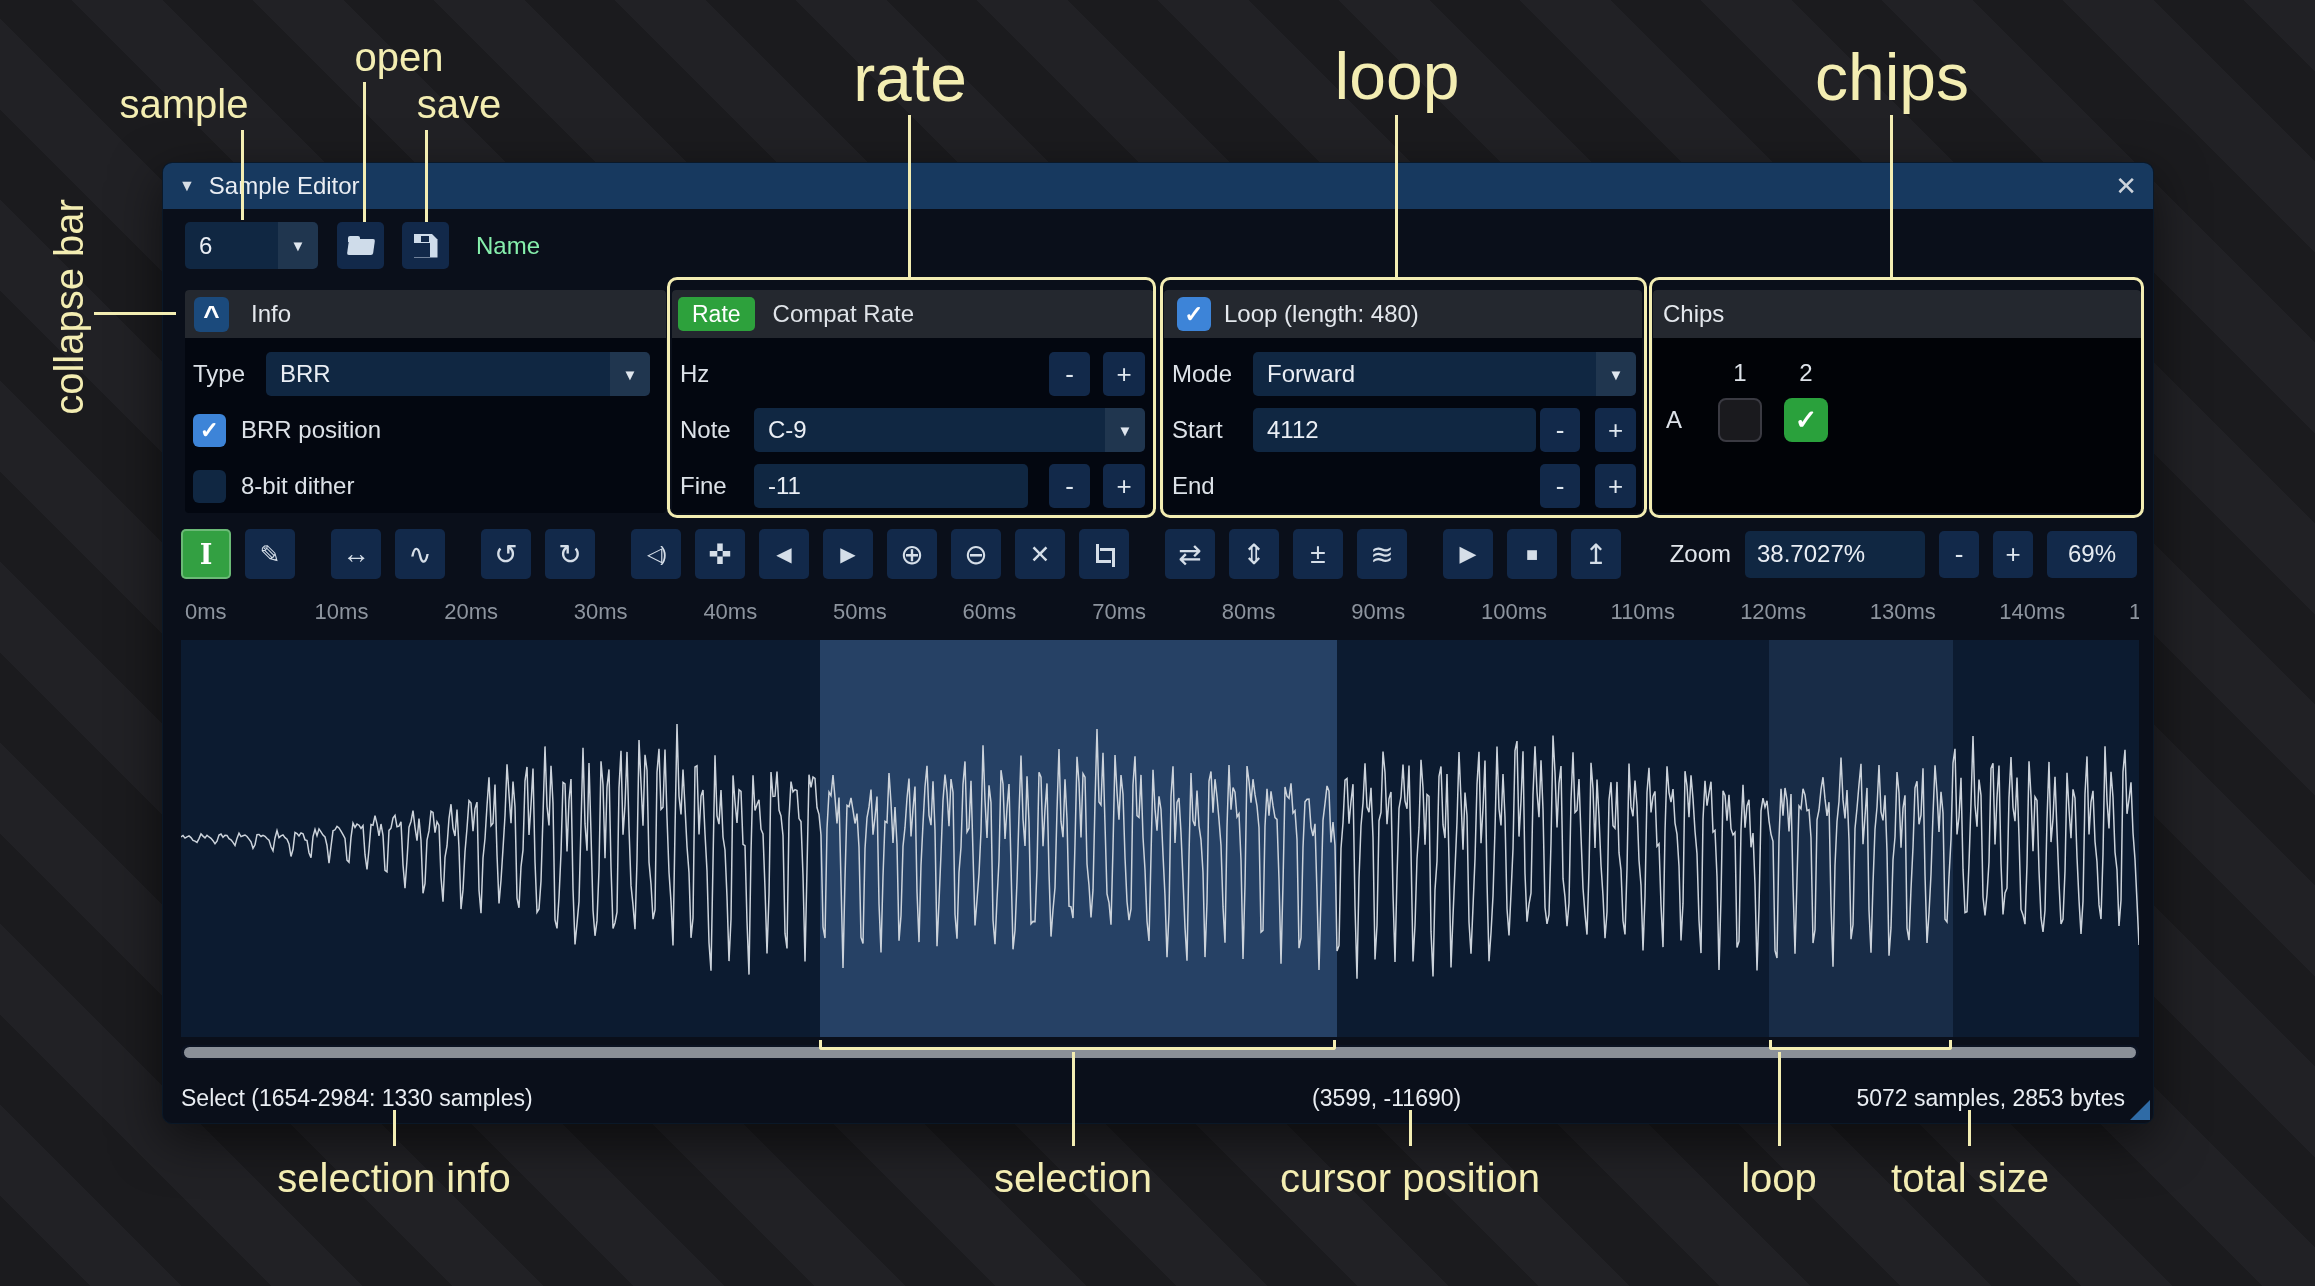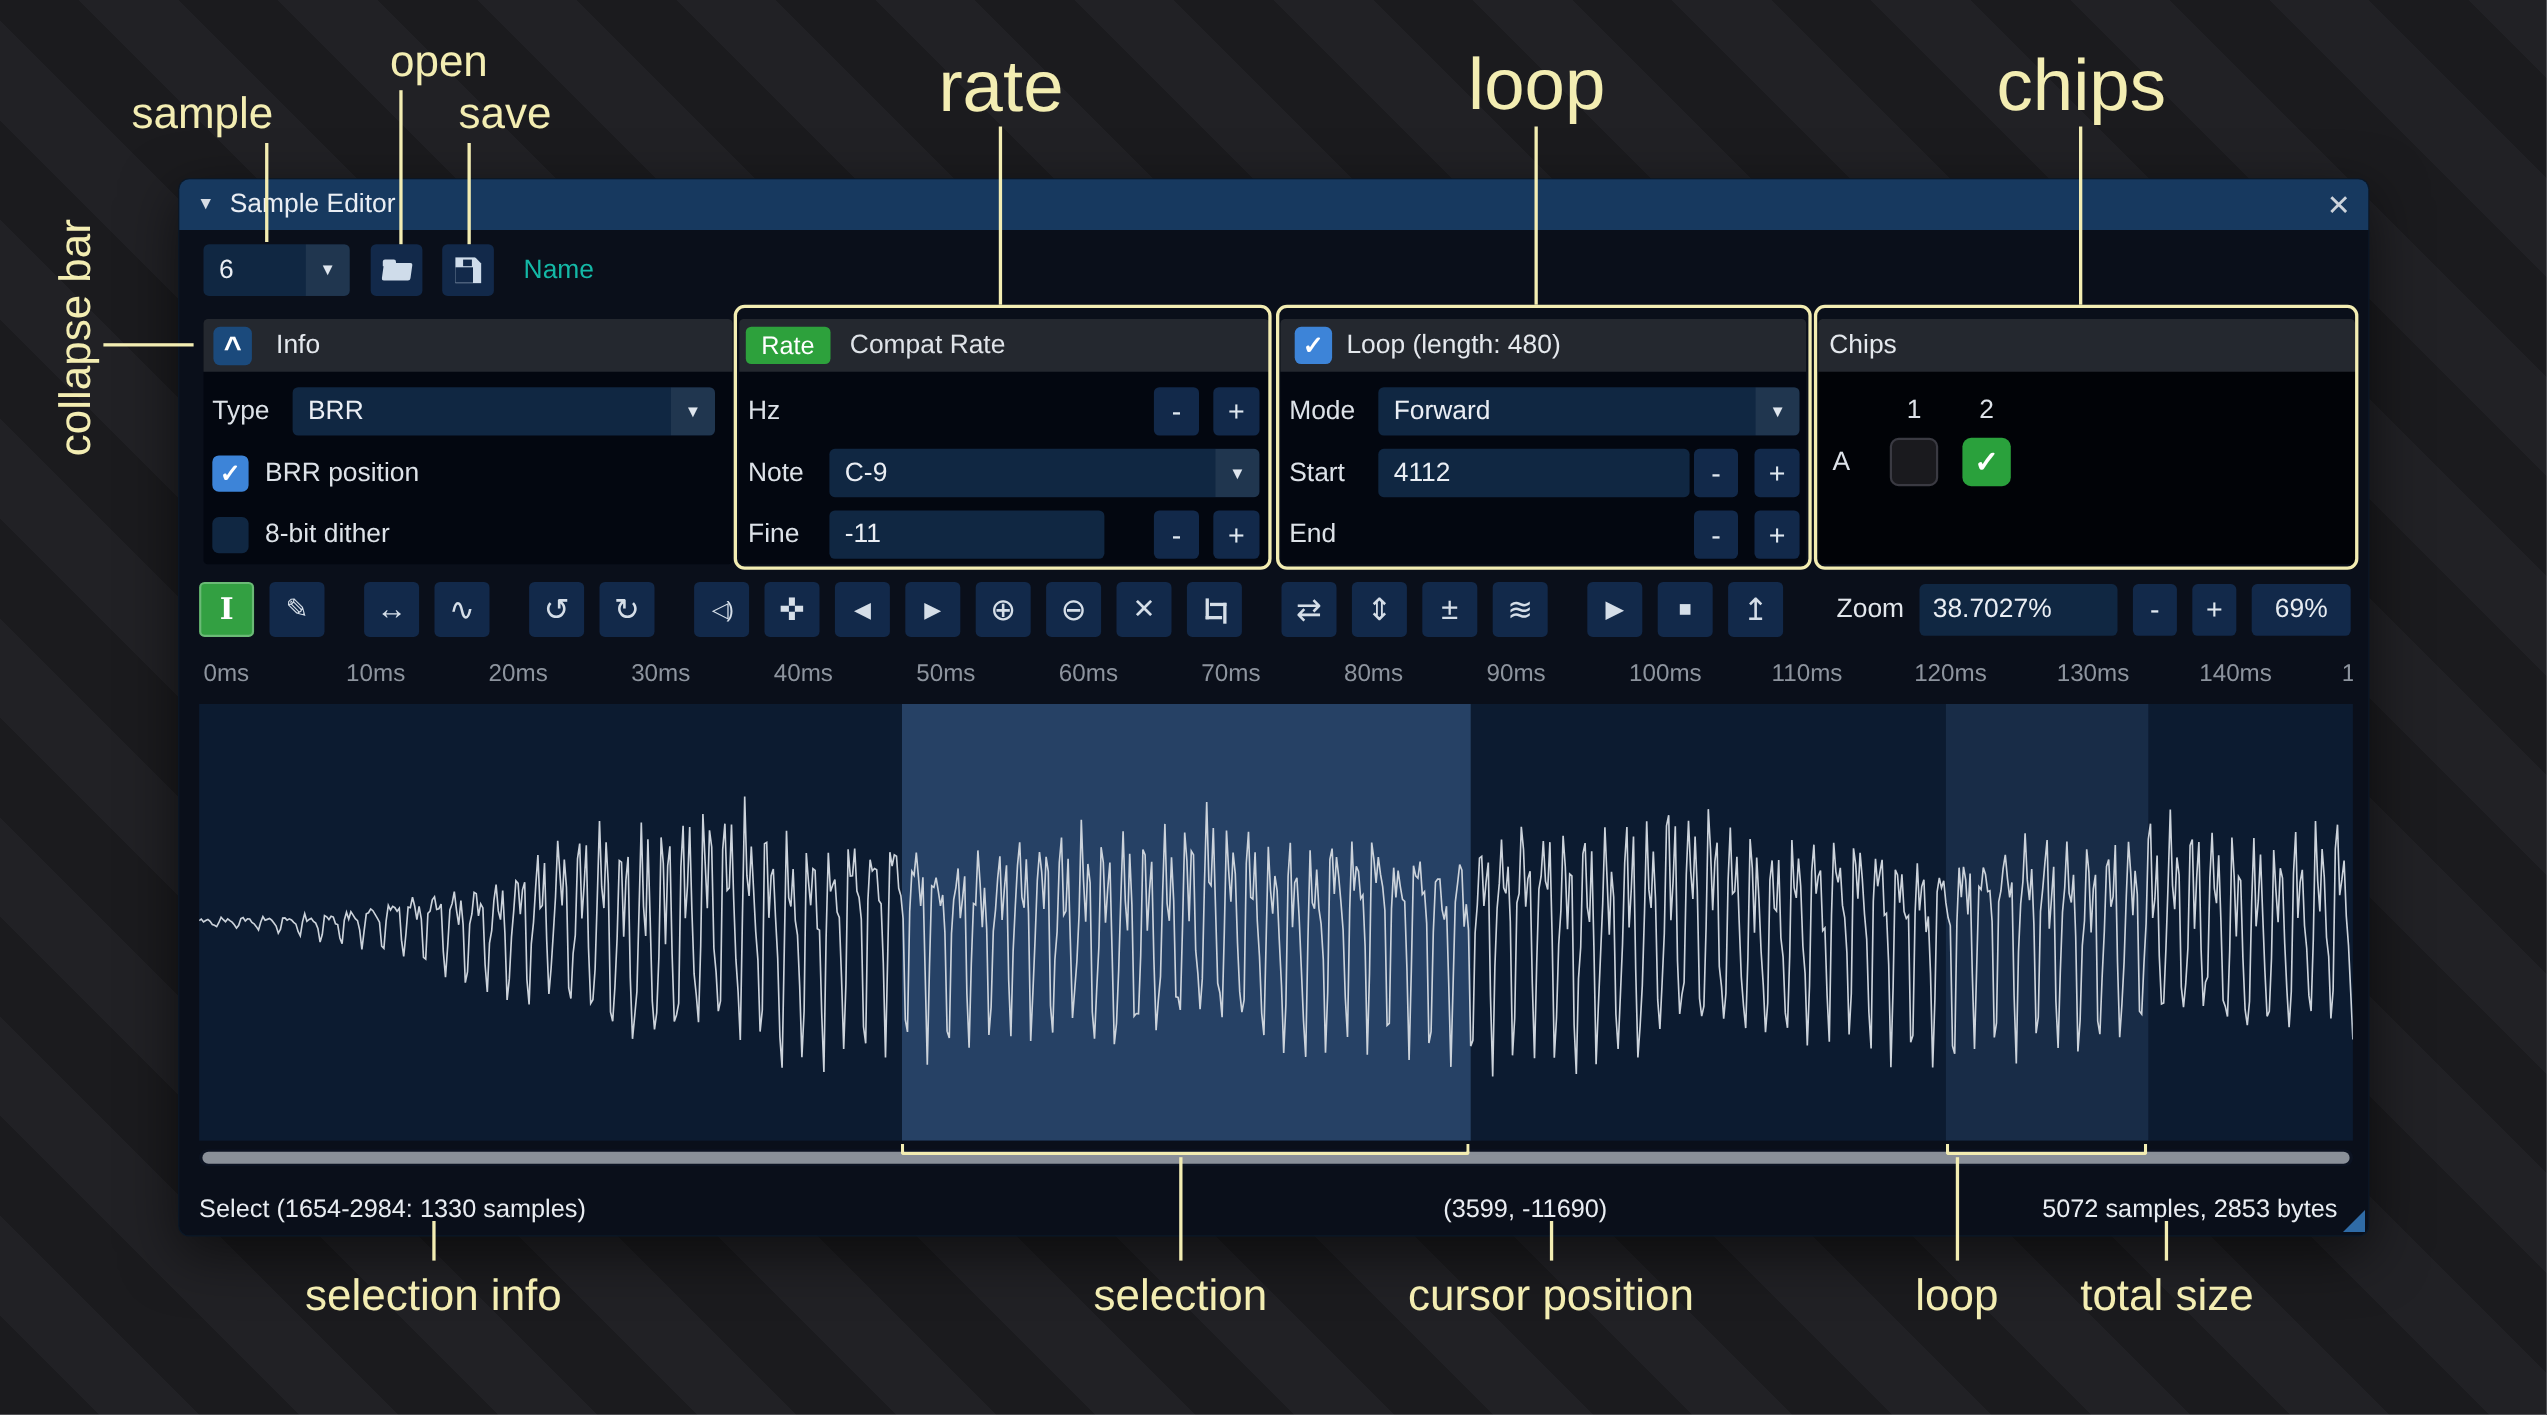--- a/index.html
+++ b/index.html
@@ -14,21 +14,21 @@
 .tb-tri{font-size:16px;color:#d6dde5}
 .tb-close{margin-left:auto;font-size:26px;color:#ccd3db}
 .iconbtn{position:absolute;width:47px;height:47px;background:#12294a;border:none;border-radius:5px;
   color:#cfdcea;display:flex;align-items:center;justify-content:center}
 .input,.combo{position:absolute;height:47px;background:#102742;border-radius:5px;display:flex;
   align-items:center;font-size:24px;color:#eaeef4;overflow:hidden}
 .input{padding:0 14px}
 .combo-val{flex:1;padding:0 14px}
 .combo-arrow{width:40px;height:100%;display:flex;align-items:center;justify-content:center;
   background:rgba(255,255,255,.07);font-size:15px;color:#dfe6ee}
-.flabel{position:absolute;font-size:24px;line-height:47px;color:#14b8a6}
+.flabel{position:absolute;font-size:24px;line-height:47px;color:#86efac}
 
 .panel{position:absolute;top:127px;height:223px;background:#030710;border-radius:4px}
 .panel.black{background:#010307}
 .phead{position:absolute;left:0;top:0;right:0;height:48px;background:#24282f;display:flex;
   align-items:center;font-size:24px;color:#e4e8ed;border-radius:4px 4px 0 0}
 .plabel{position:absolute;font-size:24px;line-height:44px;color:#dde2e8}
 .collapse-btn{margin-left:9px;width:35px;height:35px;background:#1b4a7c;border:none;border-radius:6px;
   color:#fff;font-size:28px;font-weight:bold;display:flex;align-items:center;justify-content:center;line-height:1}
 .collapse-btn span{margin-top:4px}
 .tab-green{margin-left:6px;height:34px;line-height:34px;padding:0 14px;background:#2da13c;border:none;
@@ -139,21 +139,21 @@
     </div>
     <span class="plabel" style="left:8px;top:62px">Hz</span>
     <button class="sq" style="left:377px;top:62px;width:41px">-</button>
     <button class="sq" style="left:431px;top:62px;width:42px">+</button>
     <span class="plabel" style="left:8px;top:118px">Note</span>
     <div class="combo" style="left:82px;top:118px;width:391px;height:44px">
       <span class="combo-val">C-9</span>
       <span class="combo-arrow">▼</span>
     </div>
     <span class="plabel" style="left:8px;top:174px">Fine</span>
-    <div class="input" style="left:82px;top:174px;width:250px;height:44px">
+    <div class="input" style="left:82px;top:174px;width:274px;height:44px">
       <span>-11</span>
     </div>
     <button class="sq" style="left:377px;top:174px;width:41px">-</button>
     <button class="sq" style="left:431px;top:174px;width:42px">+</button>
   </div>
 
   <div class="panel" style="left:1001px;width:478px">
     <div class="phead">
       <button class="cb on" style="position:static;margin-left:13px;width:34px;height:34px">
         <span>✓</span>

